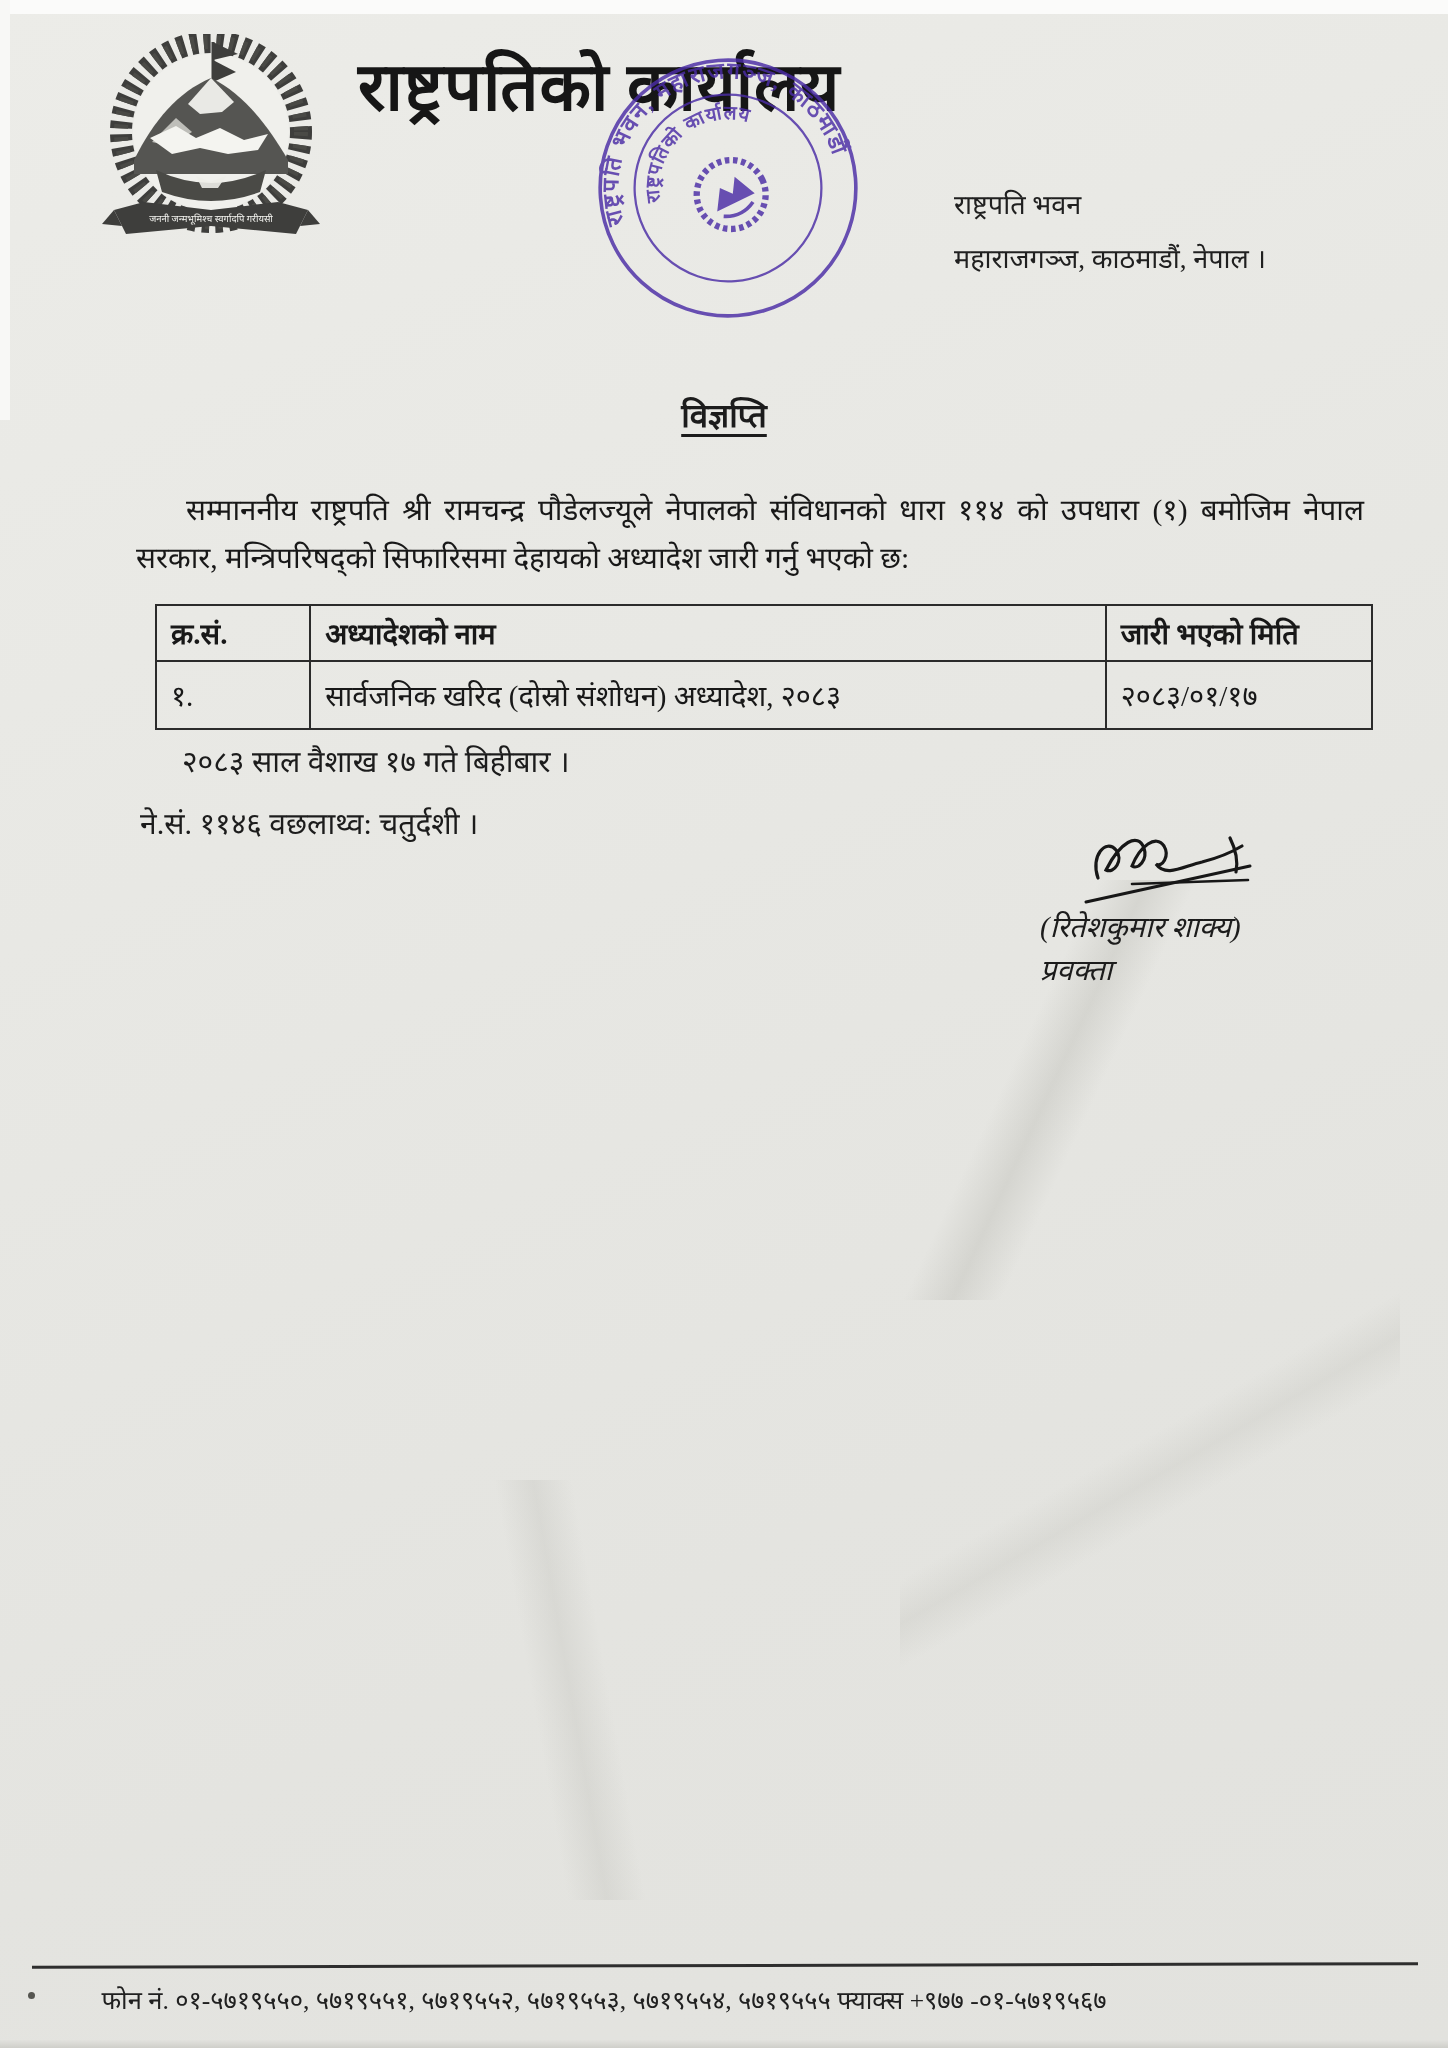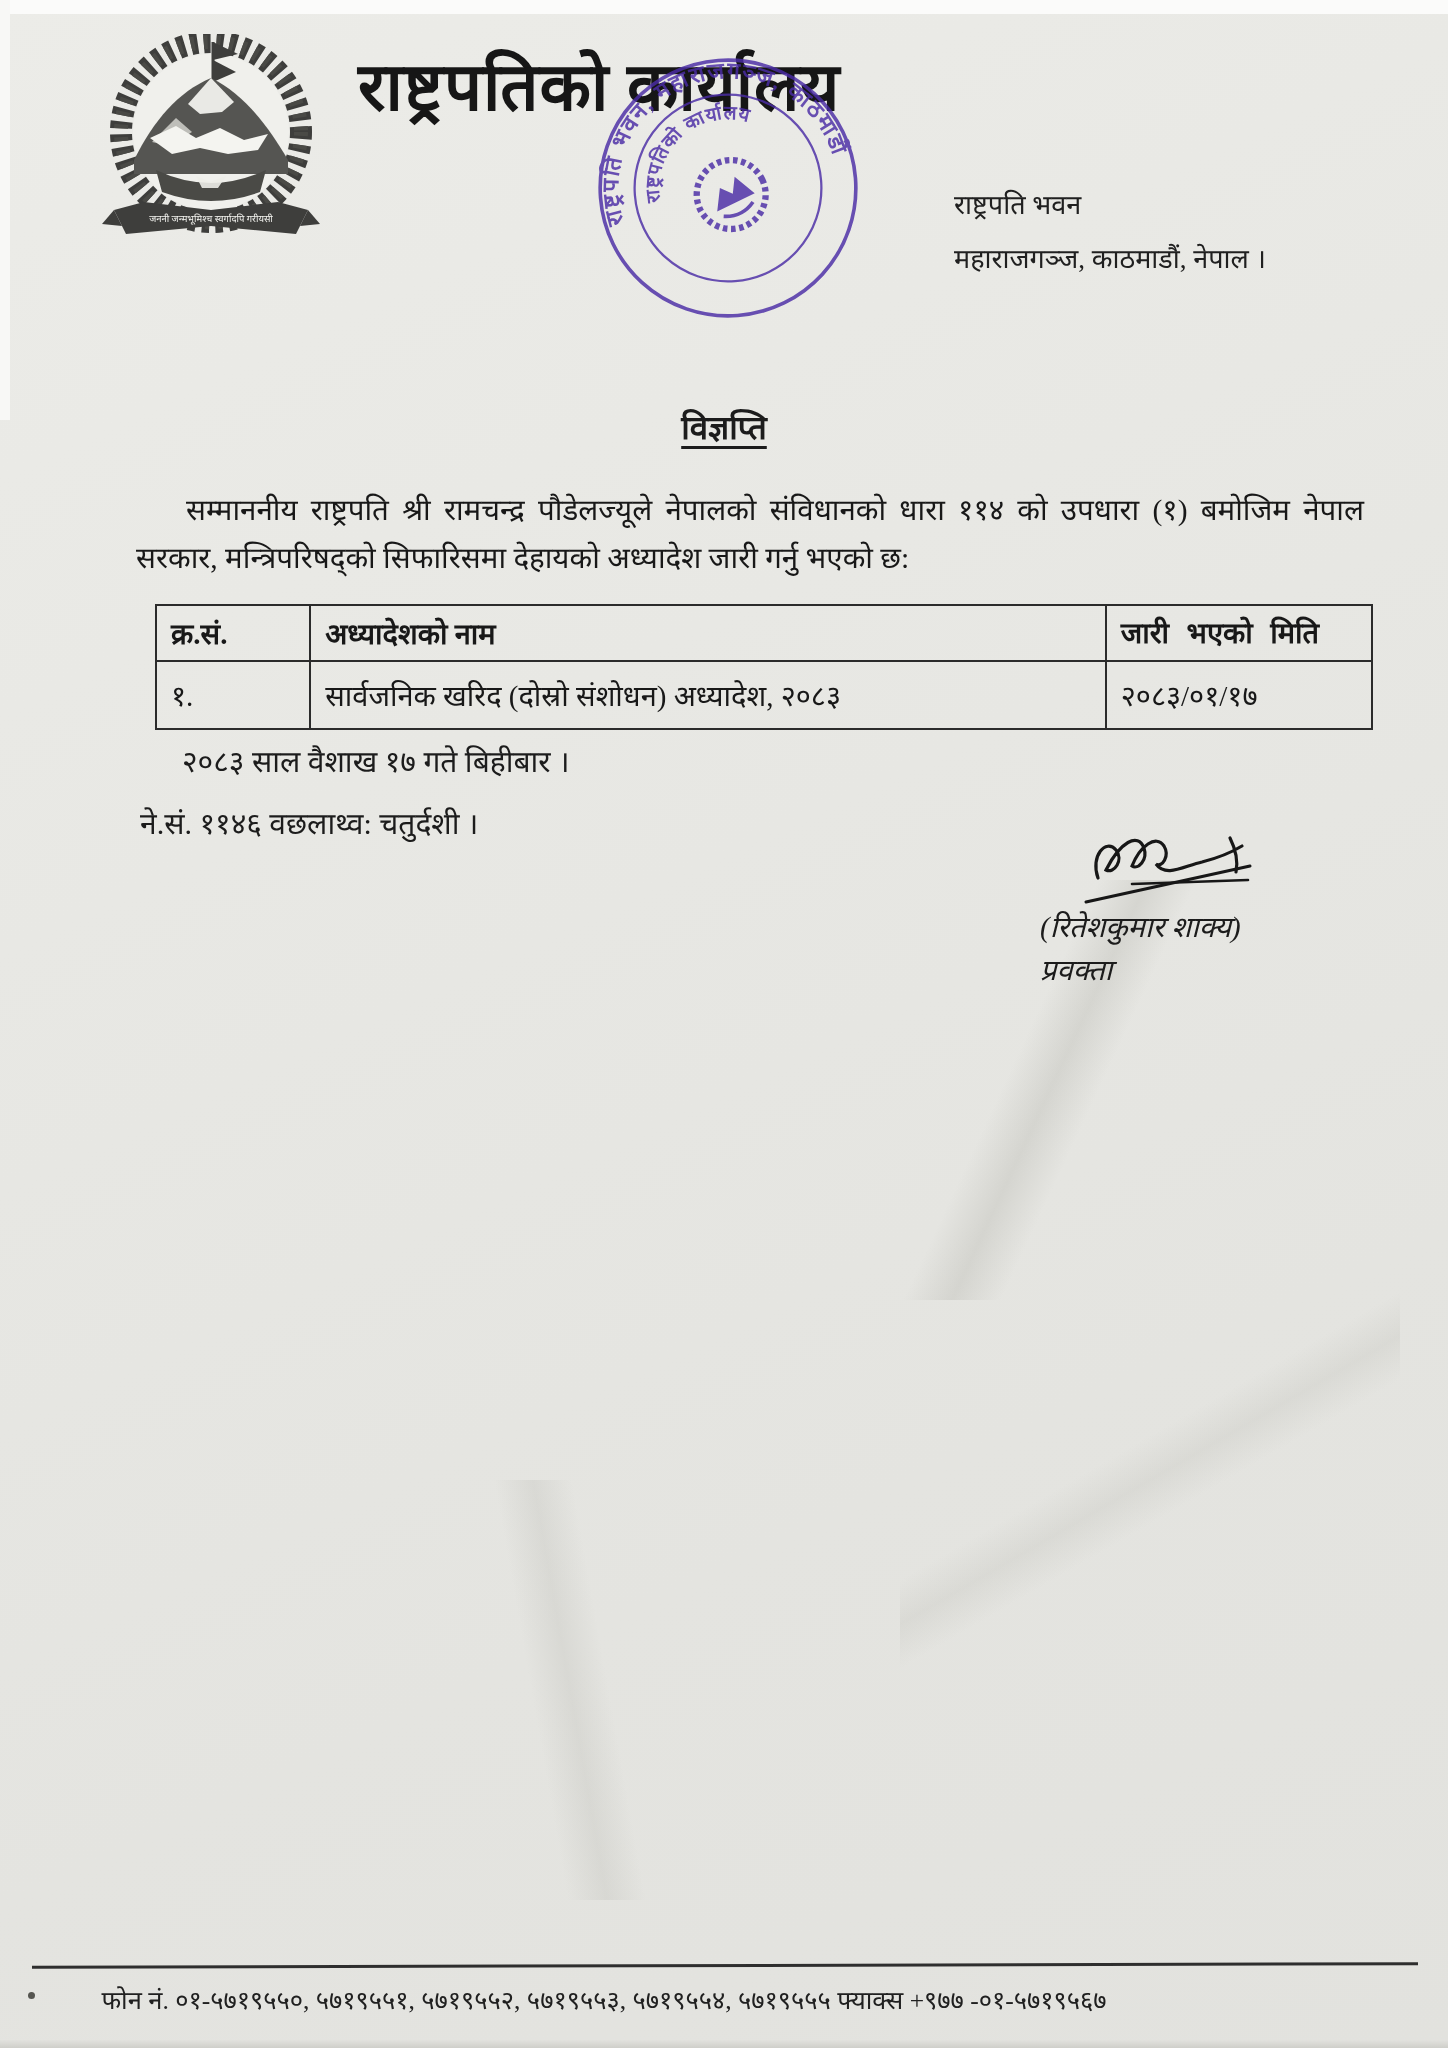--- a/index.html
+++ b/index.html
@@ -28,42 +28,42 @@
     position:absolute;left:358px;top:38px;width:740px;
     font-size:67px;font-weight:700;letter-spacing:1px;color:#161616;
     white-space:nowrap;
   }
   .stamp-wrap{position:absolute;left:592px;top:52px;width:272px;height:272px;
     transform:rotate(-26deg);opacity:.82;}
   .address{position:absolute;left:954px;top:178px;font-size:27px;line-height:54px;color:#202020;}
   .address div{white-space:nowrap;}
 
   .notice-title{
-    position:absolute;left:0;top:404px;width:1448px;text-align:center;
+    position:absolute;left:0;top:392px;width:1448px;text-align:center;
     font-size:33px;font-weight:700;
   }
   .notice-title span{text-decoration:underline;text-underline-offset:7px;}
 
   .body-par{
     position:absolute;left:136px;top:486px;width:1228px;
     font-size:29.5px;line-height:48px;text-align:justify;text-indent:50px;color:#181818;
   }
 
   .ord-table{
     position:absolute;left:155px;top:604px;width:1218px;
     border-collapse:collapse;font-size:29px;color:#181818;
   }
   .ord-table th,.ord-table td{
     border:2px solid #2b2b2b;padding:4px 18px 6px 14px;text-align:left;vertical-align:middle;
   }
   .ord-table th{font-weight:700;height:44px;}
   .ord-table td{height:56px;}
   .col-sn{width:128px;}
   .col-name{width:840px;}
-  .col-date{width:244px;font-family:Liberation Mono, monospace;}
+  .col-date{width:244px;}
 
   .date-bs{position:absolute;left:182px;top:740px;font-size:30px;text-align:right;}
   .date-ns{position:absolute;left:140px;top:802px;font-size:30px;}
 
   .sig-block{position:absolute;left:1040px;top:822px;width:280px;text-align:left;font-style:italic;}
   .sig-scribble{width:190px;height:86px;margin-left:40px;}
   .sig-name{font-size:29px;margin-top:-6px;white-space:nowrap;}
   .sig-role{font-size:29px;margin-top:4px;}
 
   .footer-rule{

